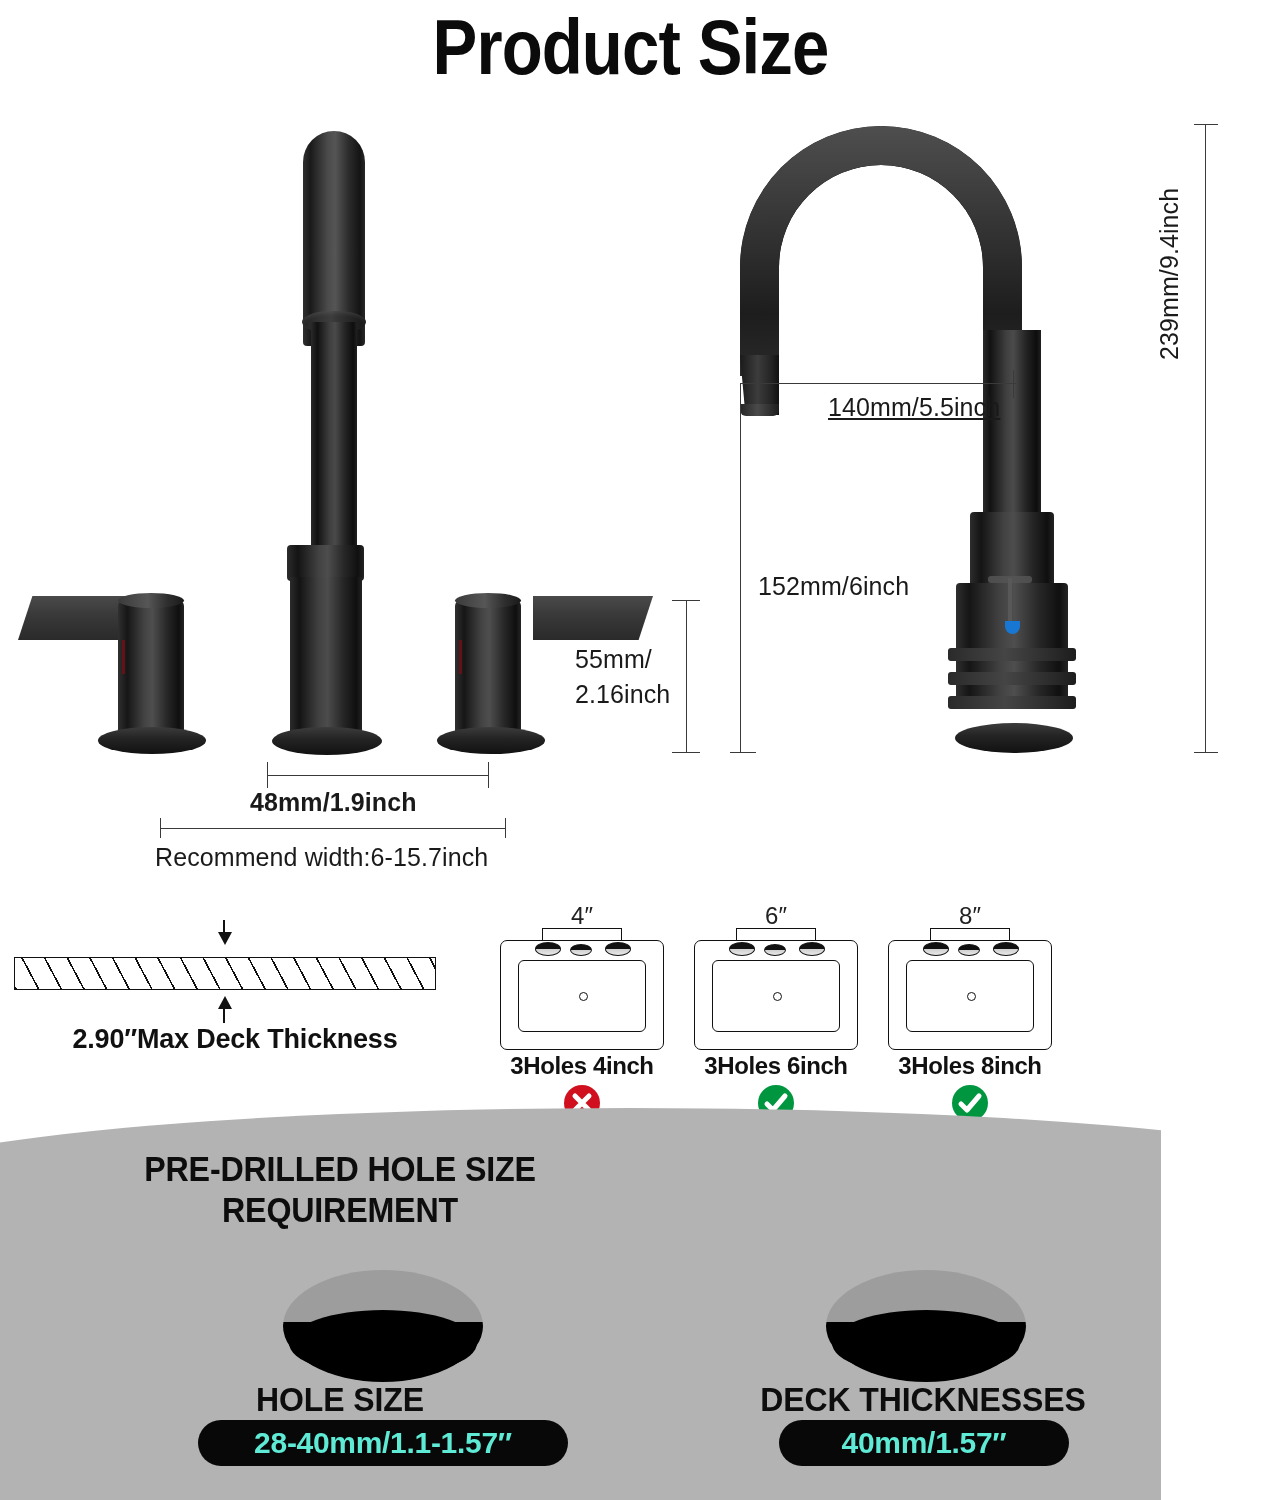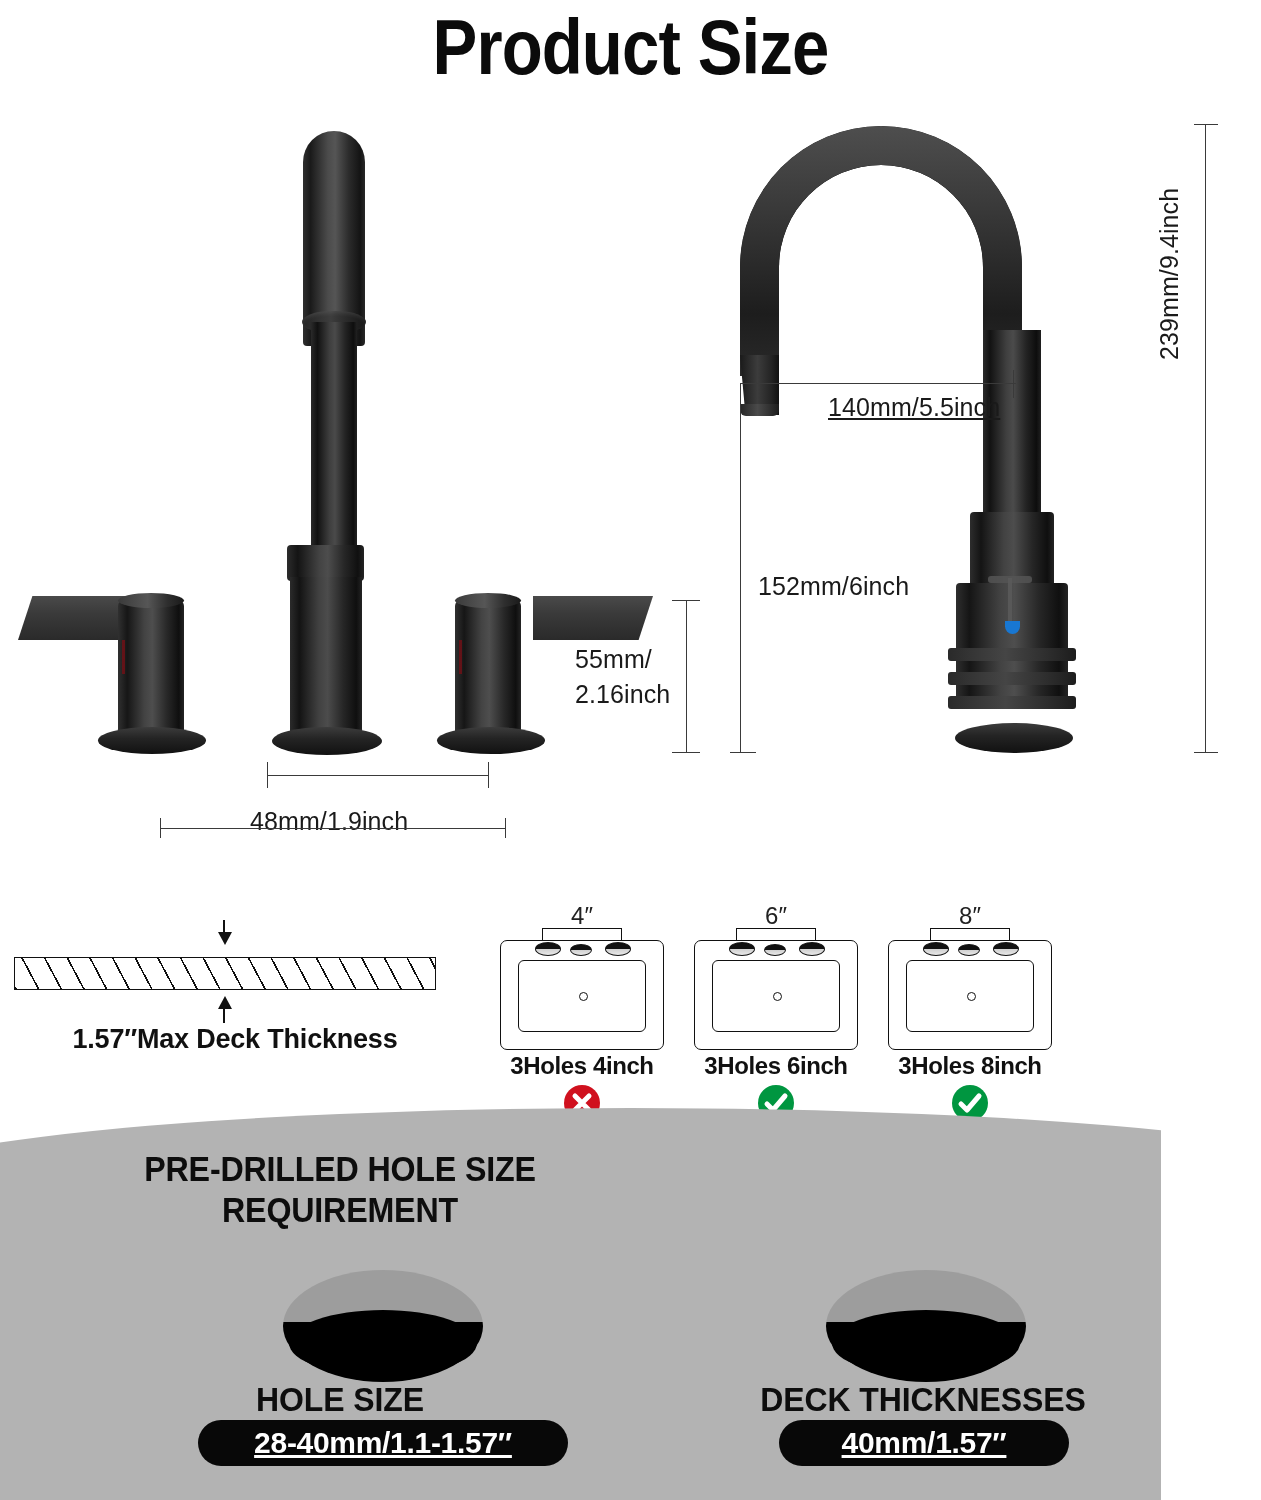--- a/index.html
+++ b/index.html
@@ -199,23 +199,22 @@
   }
   .panel-sub{
     position:absolute;width:560px;text-align:center;
     font-family:"Liberation Sans Narrow","Liberation Sans",sans-serif;
     font-weight:bold;font-size:34px;color:#0d0d0d;letter-spacing:-.1px;
     transform:scaleX(.94);transform-origin:50% 50%;
   }
   .pill{
     position:absolute;height:46px;border-radius:23px;background:#080808;
     display:flex;align-items:center;justify-content:center;
-    color:#ffffff;font-weight:bold;font-size:30px;letter-spacing:-.3px;
+    color:#5eead4;font-weight:bold;font-size:30px;letter-spacing:-.3px;
     font-family:"Liberation Sans Narrow","Liberation Sans",sans-serif;
-    text-decoration:underline;
   }
 </style>
 </head>
 <body>
 
 <div class="stage">
 
   <div id="title">Product Size</div>
 
   <div id="left-assembly">
@@ -240,25 +239,26 @@
 
     <div class="line-v" style="left:686px;top:600px;height:152px;"></div>
     <div class="line-h" style="left:672px;top:600px;width:28px;"></div>
     <div class="line-h" style="left:672px;top:752px;width:28px;"></div>
     <div class="dim" style="left:575px;top:645px;">55mm/</div>
     <div class="dim" style="left:575px;top:680px;">2.16inch</div>
 
     <div class="line-h" style="left:267px;top:775px;width:221px;"></div>
     <div class="line-v" style="left:267px;top:762px;height:26px;"></div>
     <div class="line-v" style="left:488px;top:762px;height:26px;"></div>
-    <div class="dim" style="left:250px;top:807px;">48mm/1.9inch</div>
+    <div class="dim" style="left:250px;top:788px;font-weight:bold;">48mm/1.9inch</div>
 
     <div class="line-h" style="left:160px;top:828px;width:345px;"></div>
     <div class="line-v" style="left:160px;top:818px;height:20px;"></div>
     <div class="line-v" style="left:505px;top:818px;height:20px;"></div>
+    <div class="dim" style="left:155px;top:843px;">Recommend width:6-15.7inch</div>
   </div>
 
   <div id="right-assembly">
     <div class="arc"></div>
     <div class="arc-shade"></div>
     <div class="spout-tip"></div>
     <div class="tip-cap"></div>
     <div class="riser"></div>
 
     <div class="esc-a"></div>
@@ -284,21 +284,21 @@
     <div class="line-h" style="left:494px;top:752px;width:24px;"></div>
     <div class="dim" style="left:455px;top:360px;transform:rotate(-90deg);transform-origin:0 0;">239mm/9.4inch</div>
   </div>
 
   <div id="deck-block">
     <div class="arrow-stem" style="top:0px;height:14px;"></div>
     <div class="arrow-down"></div>
     <div class="hatch-bar"></div>
     <div class="arrow-up"></div>
     <div class="arrow-stem" style="top:89px;height:14px;"></div>
-    <div id="deck-label">1.57″Max Deck Thickness</div>
+    <div id="deck-label">2.90″Max Deck Thickness</div>
   </div>
 
   <div id="sinks">
       <div class="sink" style="left: 0px;">
         <div class="sink-span">4″</div>
         <div class="bracket" style="left: 57px; width: 80px;"></div>
         <div class="basin-outer"></div>
         <div class="basin-inner"></div>
         <div class="drain" style="left: 94px; top: 112px;"></div>
         <div class="tap-hole" style="left: 50px; top: 62px;"></div>

